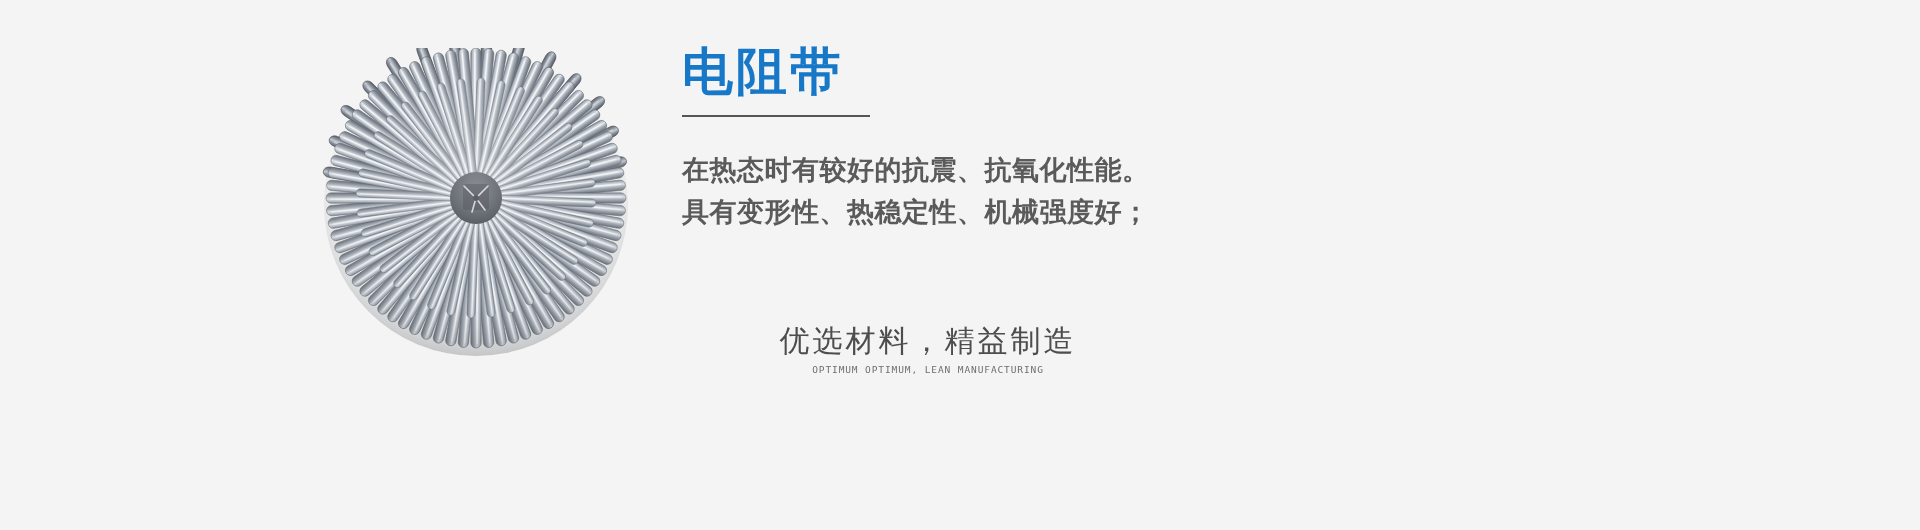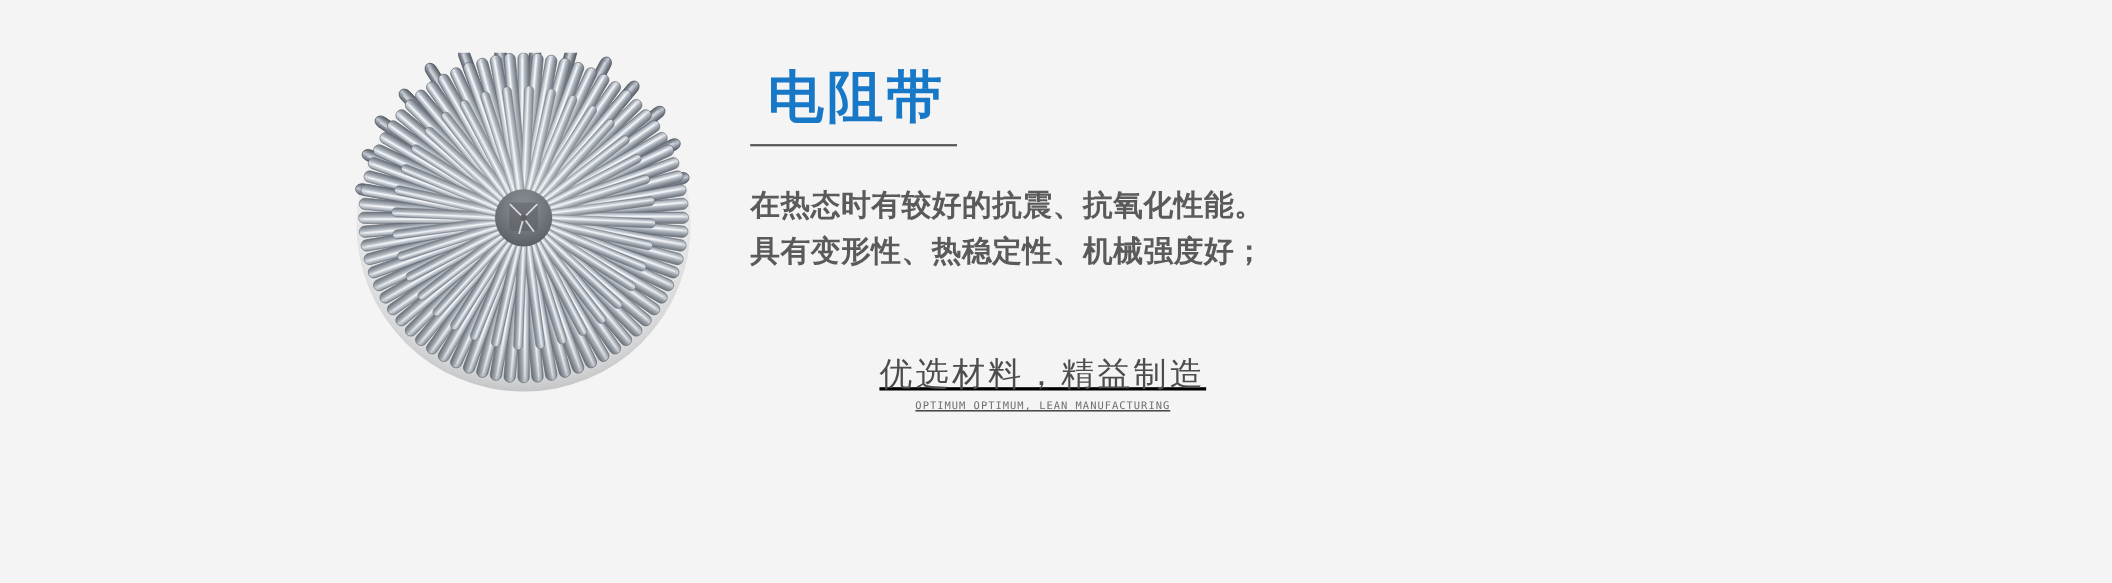--- a/index.html
+++ b/index.html
@@ -43,21 +43,21 @@
     top: 44px;
     width: 800px;
   }
 
   .title-zh {
     font-size: 51px;
     line-height: 1.08;
     font-weight: 700;
     color: #1878c8;
     letter-spacing: 3px;
-    margin: 16px;
+    margin: 0;
     white-space: nowrap;
   }
 
   .title-en {
     margin: 10px 0 0 0;
     font-size: 15.5px;
     font-weight: 700;
     color: #1878c8;
     letter-spacing: 1.6px;
     white-space: nowrap;
@@ -78,25 +78,24 @@
     line-height: 42px;
     font-weight: 700;
     color: #5a5a5a;
     letter-spacing: 0.5px;
     white-space: nowrap;
   }
 
   
   .slogan {
     position: absolute;
-    left: 798px;
+    left: 778px;
     top: 322px;
     width: 300px;
     text-align: center;
-    text-decoration: underline;
   }
   .slogan-zh {
     font-size: 30px;
     line-height: 38px;
     font-weight: 400;
     color: #4d4d4d;
     letter-spacing: 3px;
     white-space: nowrap;
   }
   .slogan-en {

